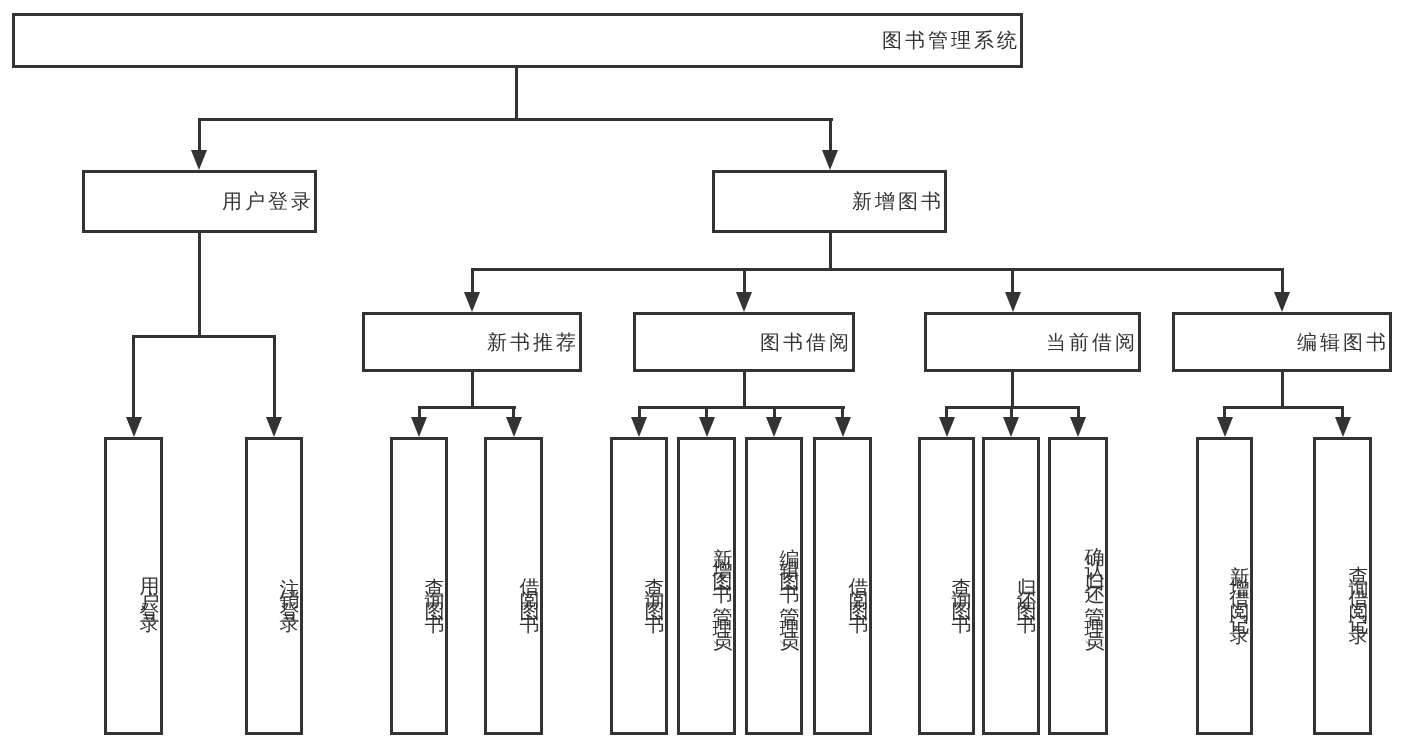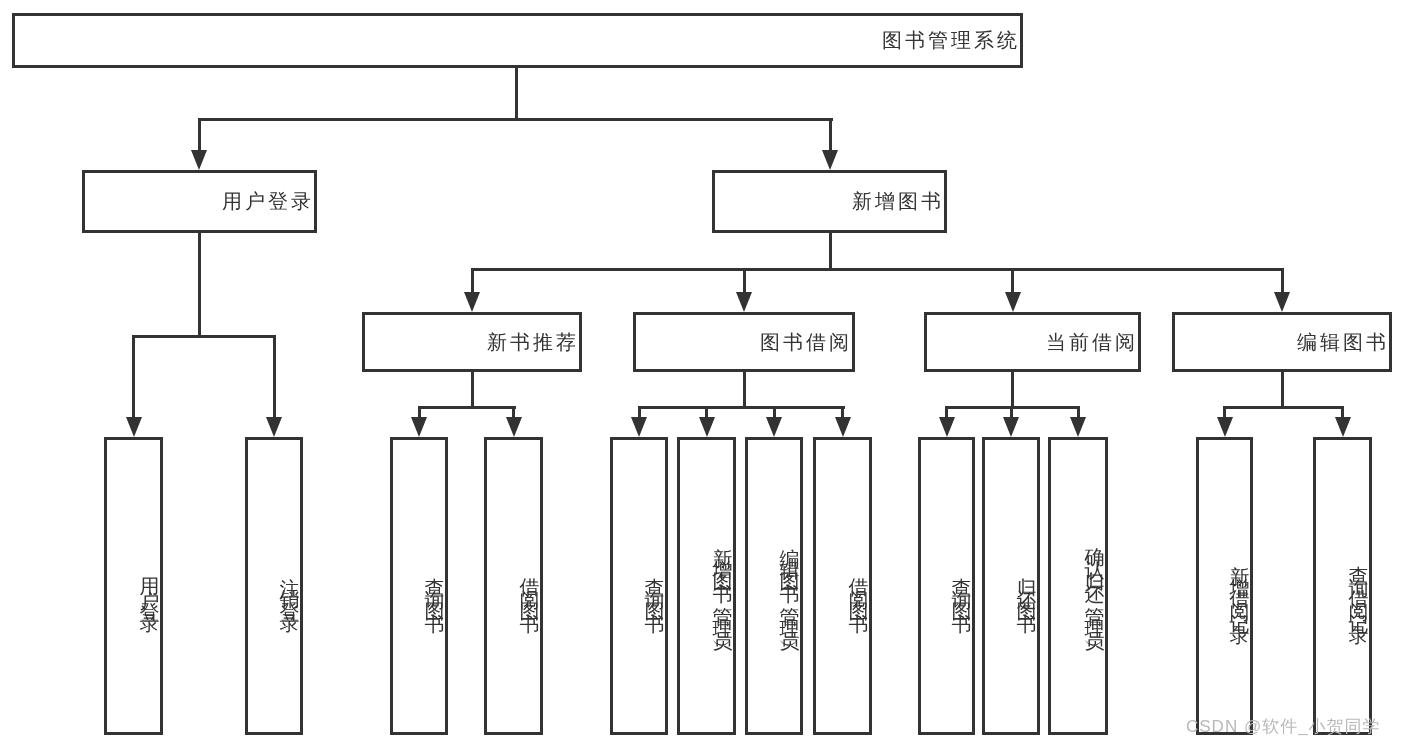--- a/index.html
+++ b/index.html
@@ -153,15 +153,14 @@
     <span>确认归还（管理员）</span>
   </div>
 
   <div class="node leaf" style="left:1196px;top:437px;width:57px;height:298px;">
     <span>新增借阅记录</span>
   </div>
   <div class="node leaf" style="left:1313px;top:437px;width:59px;height:298px;">
     <span>查询借阅记录</span>
   </div>
 
-  <div class="watermark">CSDN @软件_小贺同学</div>
 
 </div>
 
 </body></html>

